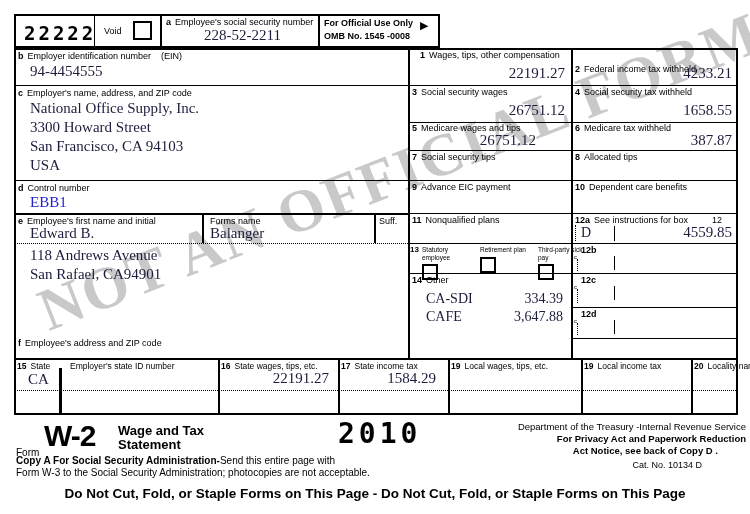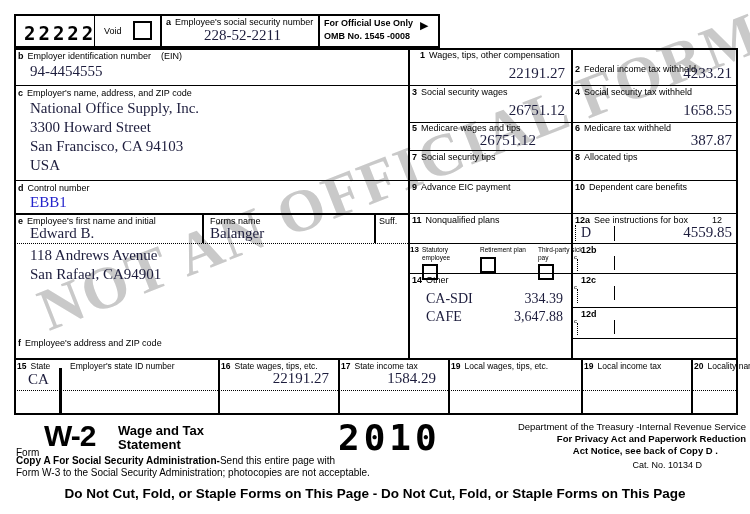--- a/index.html
+++ b/index.html
@@ -218,21 +218,21 @@
       <div class="lbl" style="left:680px;top:347px;font-size:8.5px;"><b>20</b><span>Locality name</span></div>
     </div>
   </div>
 
   <div class="abs" style="left:16px;top:447px;font-size:10px;">Form</div>
   <div class="abs" style="left:44px;top:419px;font-size:30px;font-weight:bold;letter-spacing:-1px;">W-2</div>
   <div class="abs" style="left:118px;top:424px;font-size:13px;font-weight:bold;line-height:14px;">
     <div>Wage and Tax</div>
     <div>Statement</div>
   </div>
-  <div class="abs digital" style="left:338px;top:417px;font-size:36px;letter-spacing:4px;">2010</div>
+  <div class="abs digital" style="left:338px;top:417px;font-size:28px;letter-spacing:4px;">2010</div>
 
   <div class="abs" style="left:16px;top:455px;font-size:10px;white-space:nowrap;">
     <b>Copy A For Social Security Administration-</b><span>Send this entire page with</span>
   </div>
   <div class="abs" style="left:16px;top:467px;font-size:10px;white-space:nowrap;">Form W-3 to the Social Security Administration; photocopies are not acceptable.</div>
 
   <div class="abs" style="right:4px;top:421px;text-align:right;line-height:12px;">
     <div class="ftr-small">Department of the Treasury    -Internal Revenue Service</div>
     <div class="ftr-small" style="font-weight:bold;">For Privacy Act and Paperwork Reduction</div>
     <div class="ftr-small" style="font-weight:bold;margin-right:28px;">Act Notice, see back of Copy D   .</div>

